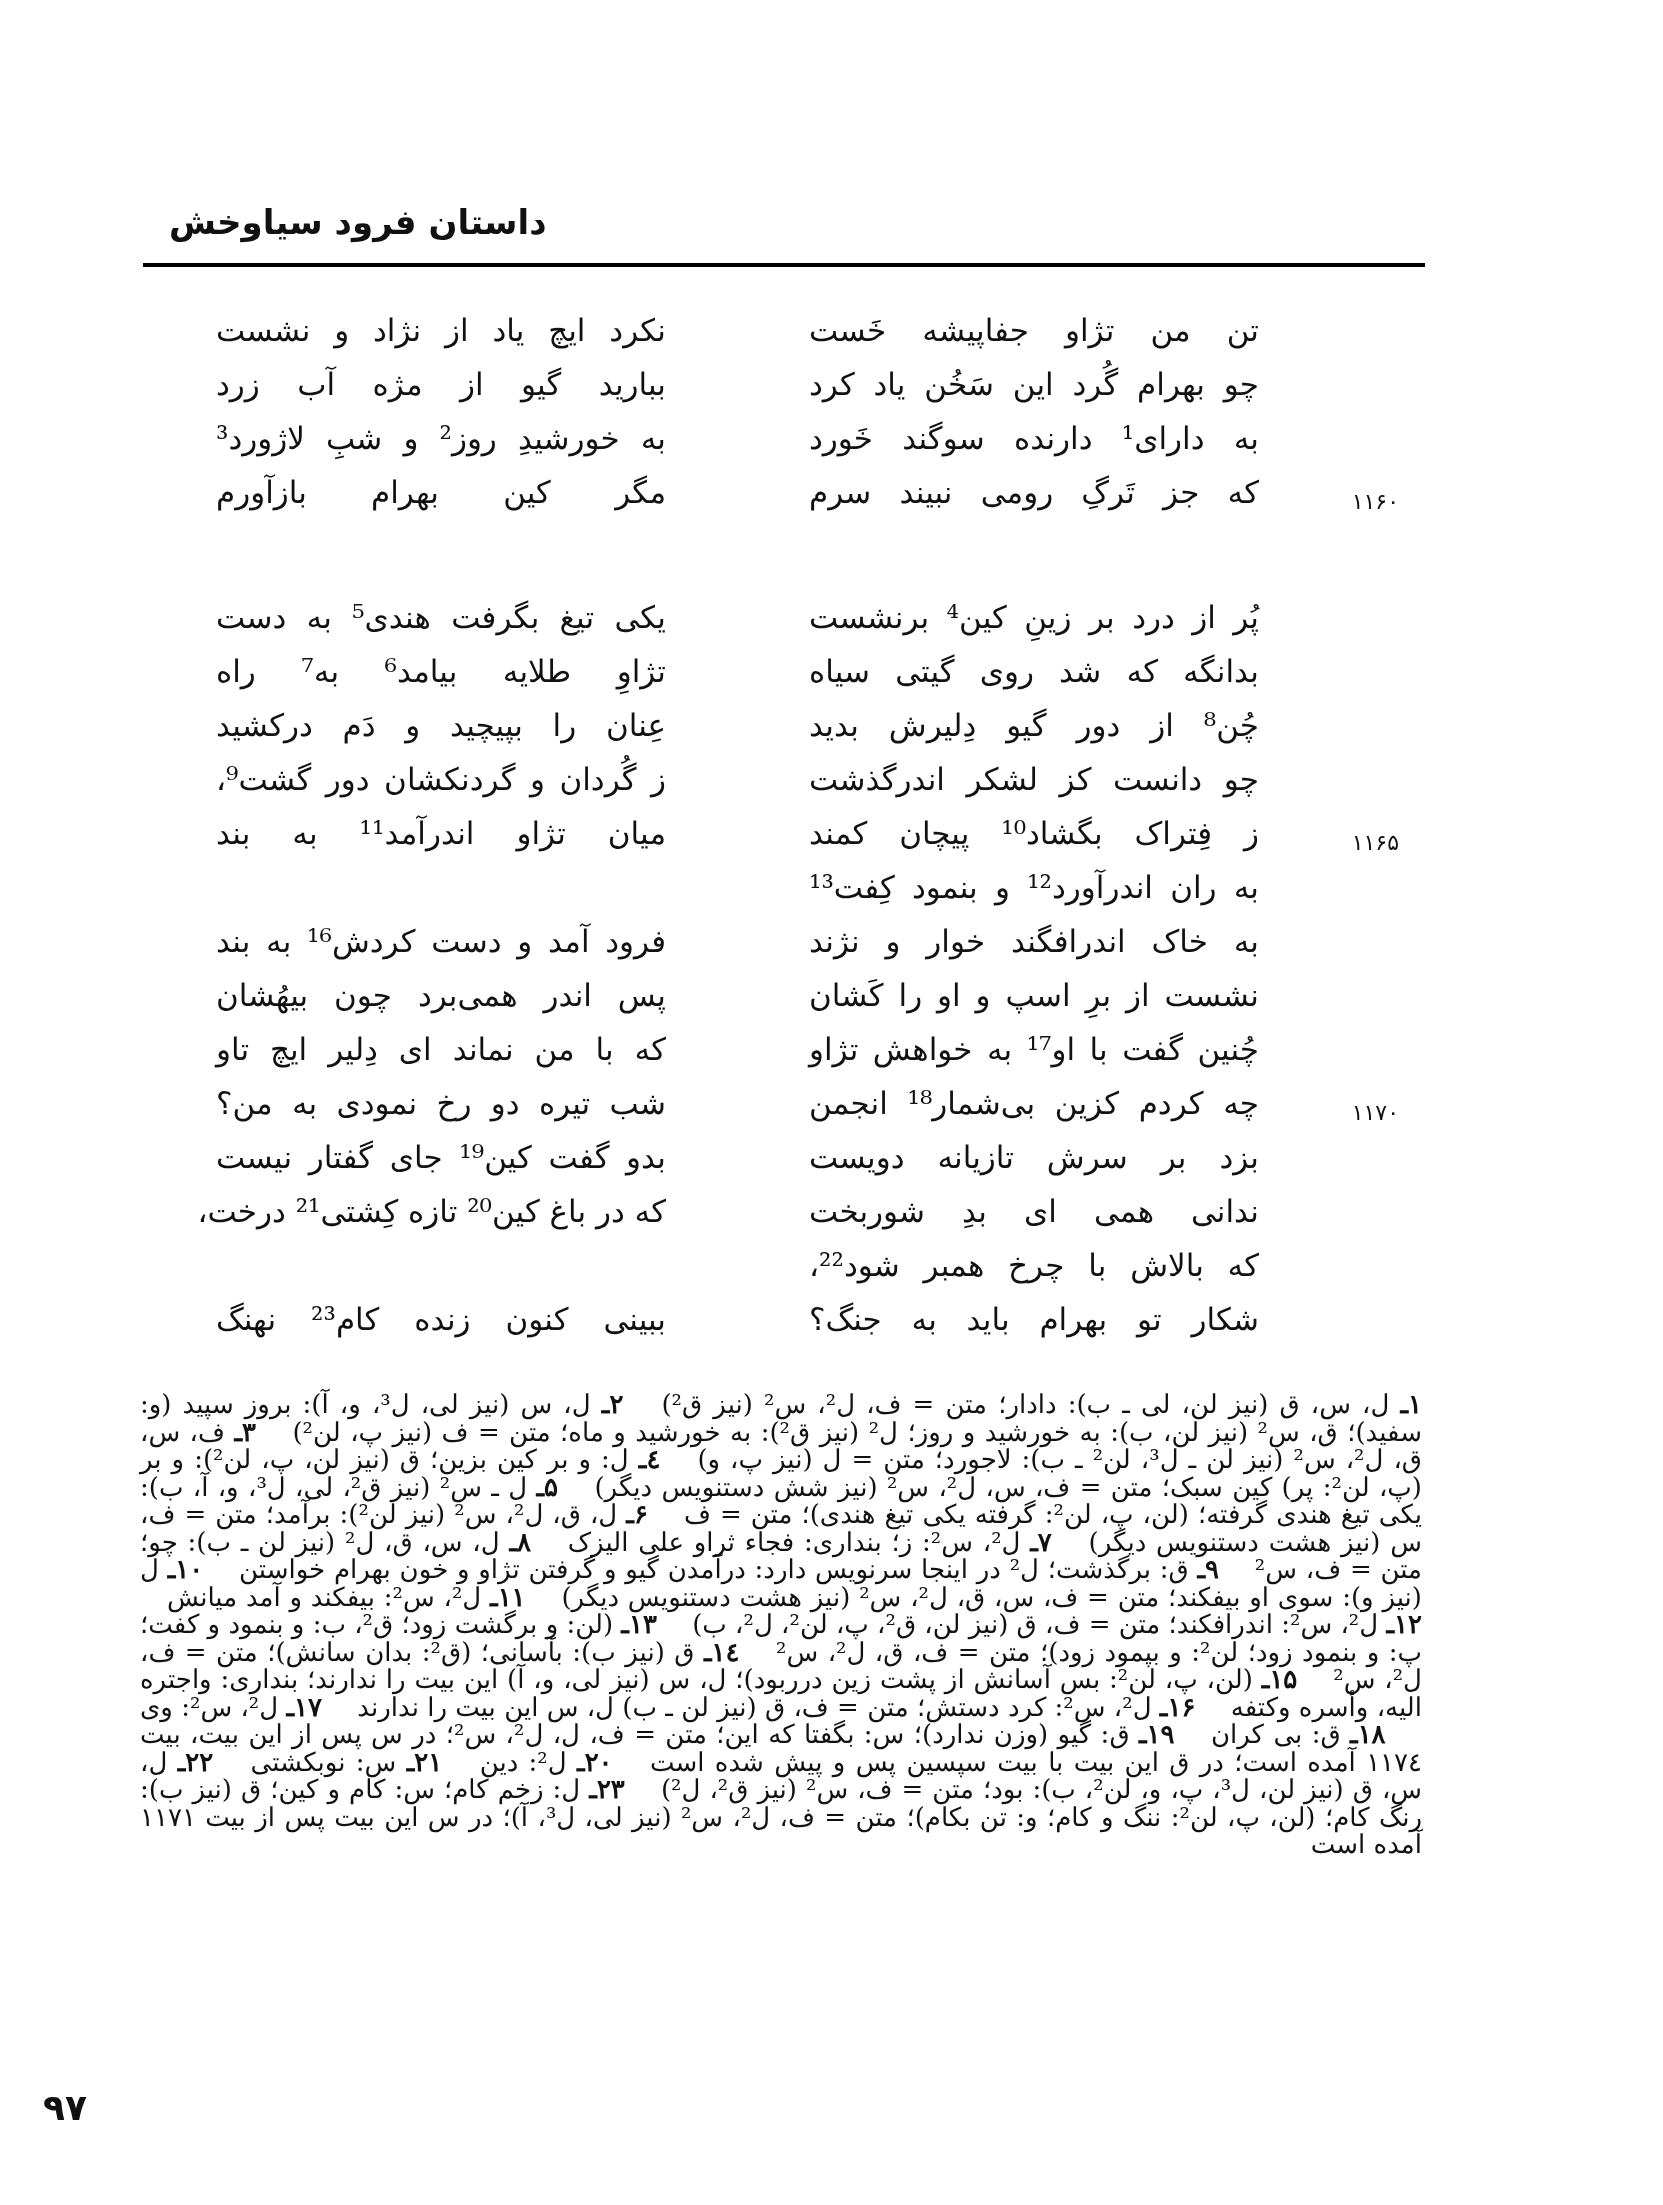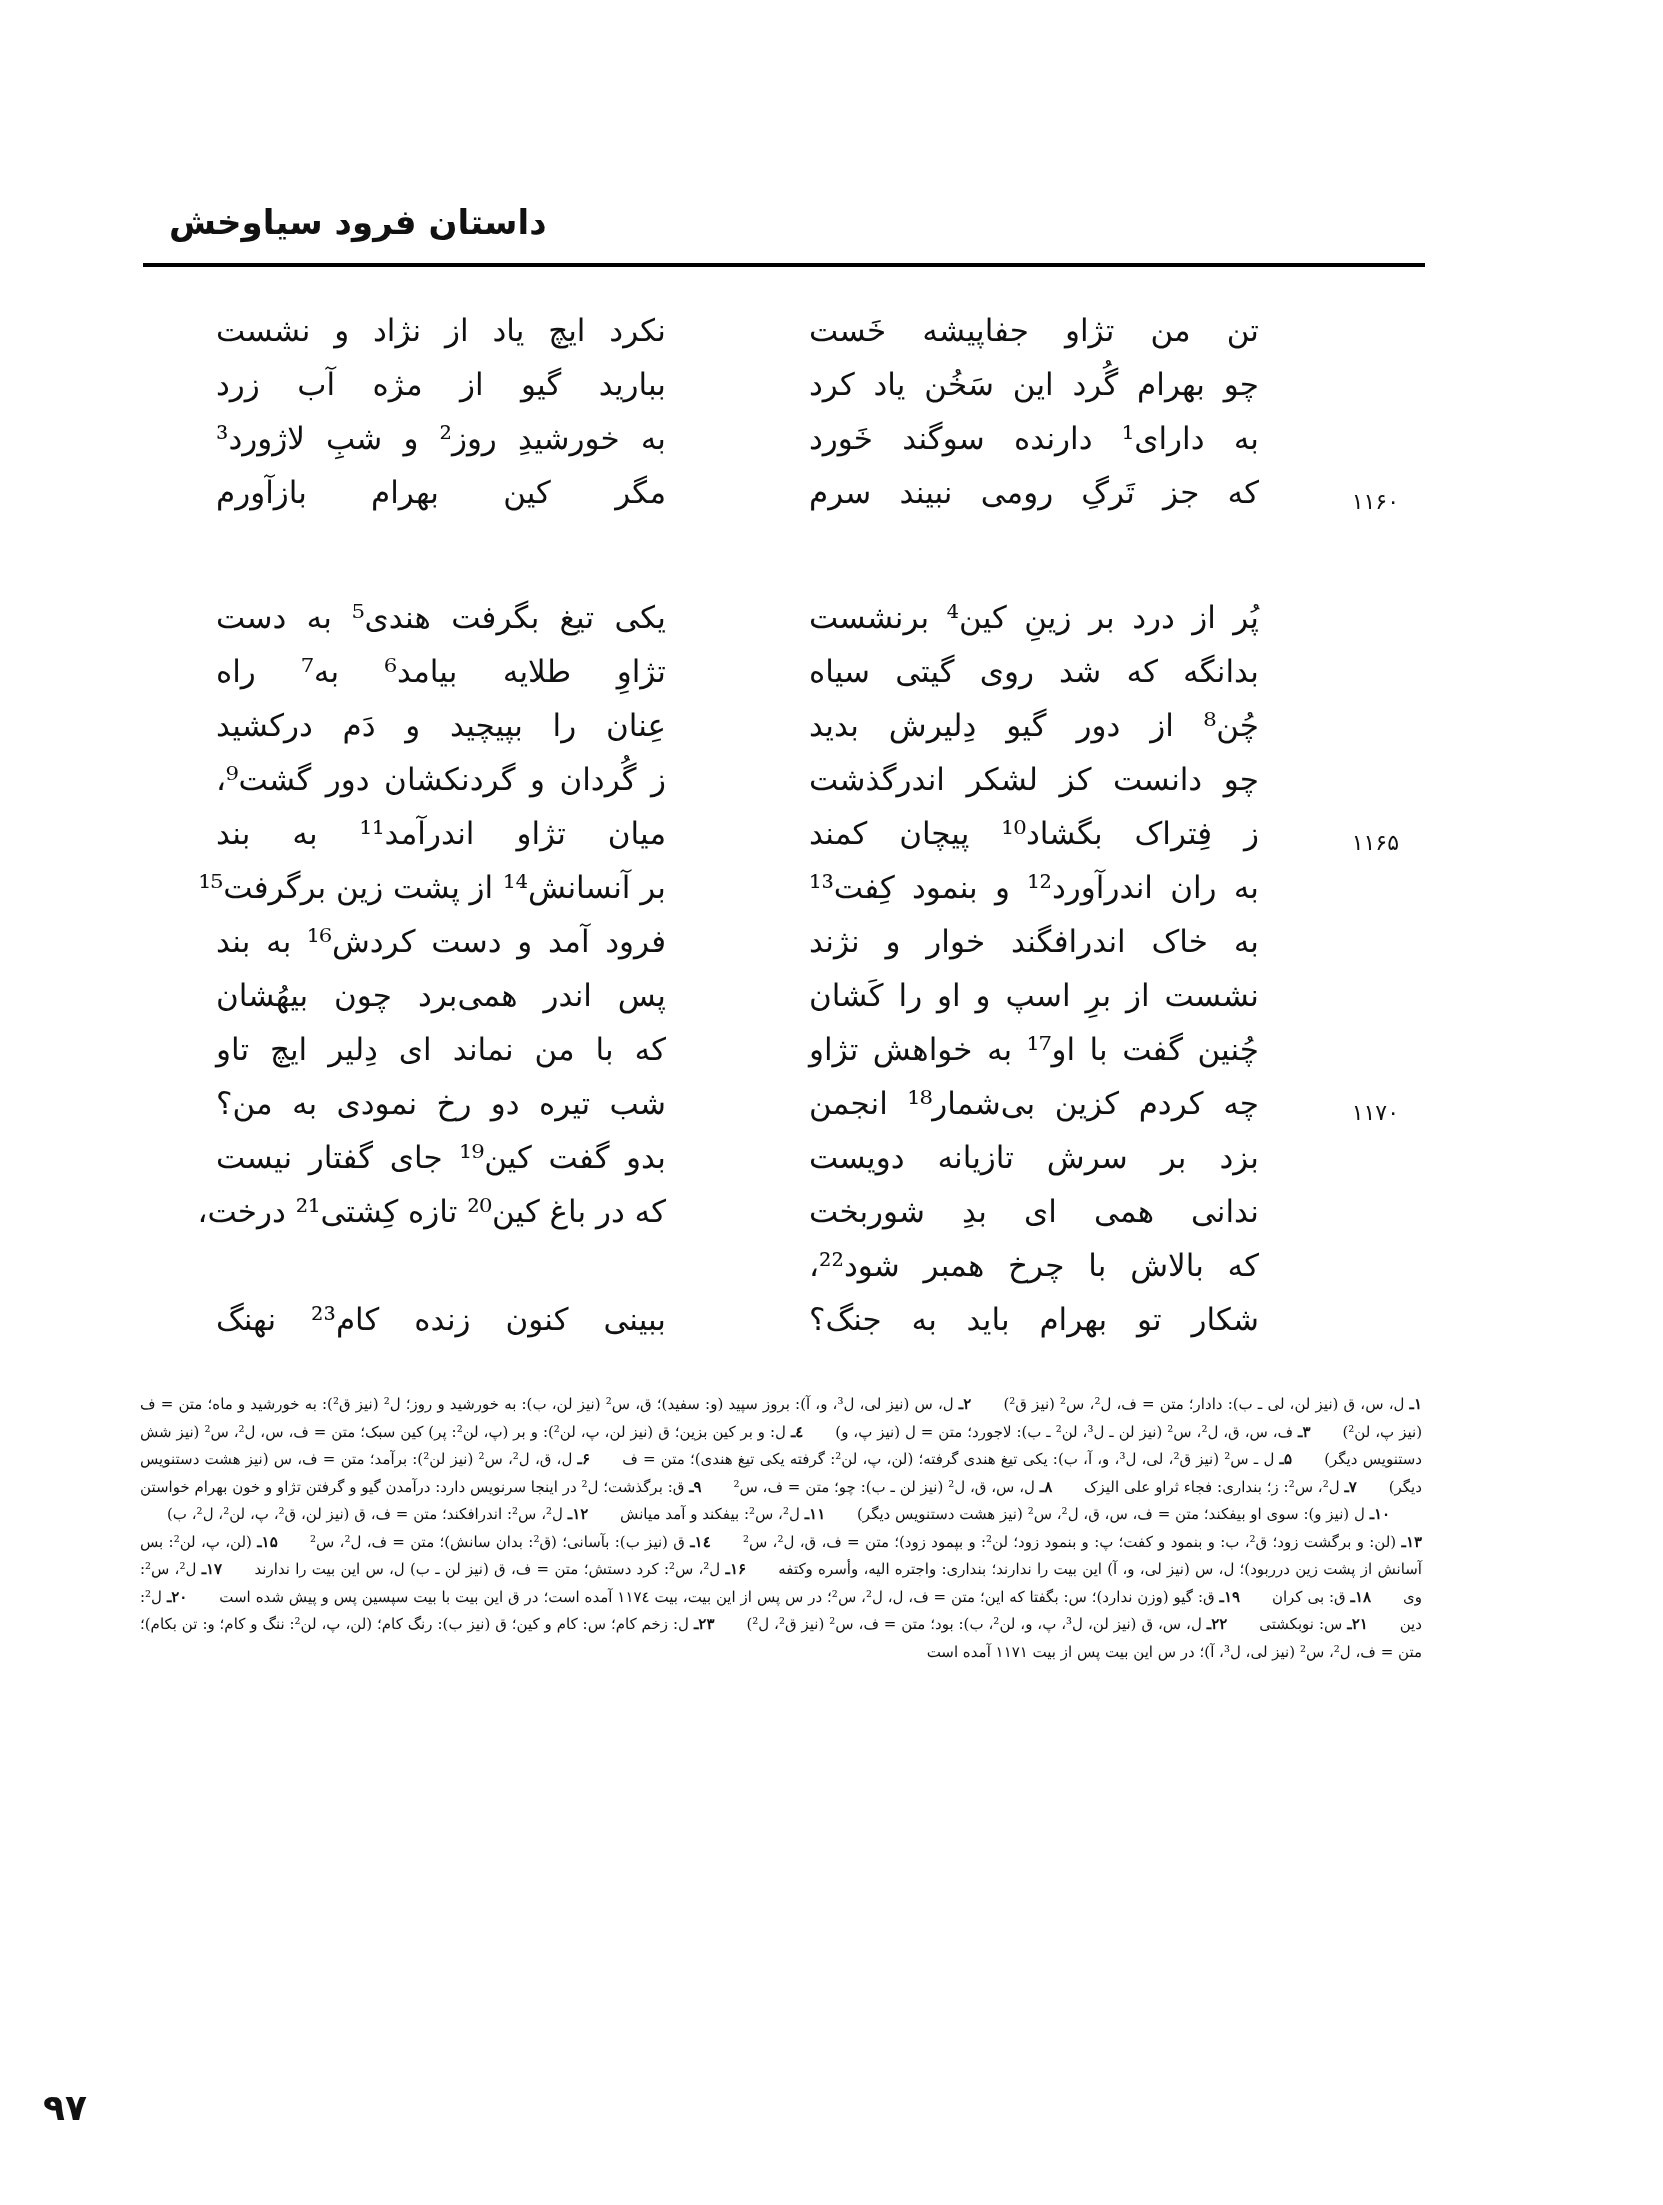--- a/index.html
+++ b/index.html
@@ -32,21 +32,21 @@
   }
   .hemistich.first { right: 92px; }
   .hemistich.second { right: 685px; }
   .verse-num {
     position: absolute; right: -48px; top: 9.5px;
     font-family: "DejaVu Sans", sans-serif; font-size: 22px; direction: rtl;
   }
   .footnotes {
     position: absolute; left: 140px; top: 1391px; width: 1282px;
     direction: rtl; text-align: justify;
-    font-family: "DejaVu Serif", serif; font-size: 15px; line-height: 27.5px;
+    font-family: "DejaVu Serif", serif; font-size: 26px; line-height: 27.5px;
   }
   .fn { display: inline; }
   .fn-num { font-weight: bold; }
   .fn-sep { display: inline-block; width: 27px; }
   .page-number {
     position: absolute; left: 0; width: 1664px; top: 2087px;
     text-align: left; font-family: "DejaVu Sans", sans-serif;
     font-weight: bold; font-size: 36px; direction: rtl; margin-left: 43px;
   }
 </style>
@@ -103,21 +103,20 @@
       <span class="hemistich second">ز گُردان و گردنکشان دور گشت⁹،</span>
     </div>
     <div class="verse-row">
       <span class="verse-num">۱۱۶۵</span>
       <span class="hemistich first">ز فِتراک بگشاد¹⁰ پیچان کمند</span>
       <span class="hemistich second">میان تژاو اندرآمد¹¹ به بند</span>
     </div>
     <div class="verse-row">
       <span class="verse-num"></span>
       <span class="hemistich first">به ران اندرآورد¹² و بنمود کِفت¹³</span>
-      <span class="hemistich second">بر آنسانش¹⁴ از پشت زین برگرفت¹⁵</span>
     </div>
     <div class="verse-row">
       <span class="verse-num"></span>
       <span class="hemistich first">به خاک اندرافگند خوار و نژند</span>
       <span class="hemistich second">فرود آمد و دست کردش¹⁶ به بند</span>
     </div>
     <div class="verse-row">
       <span class="verse-num"></span>
       <span class="hemistich second">پس اندر همی‌برد چون بیهُشان</span>
       <span class="hemistich first">نشست از برِ اسپ و او را کَشان</span>

